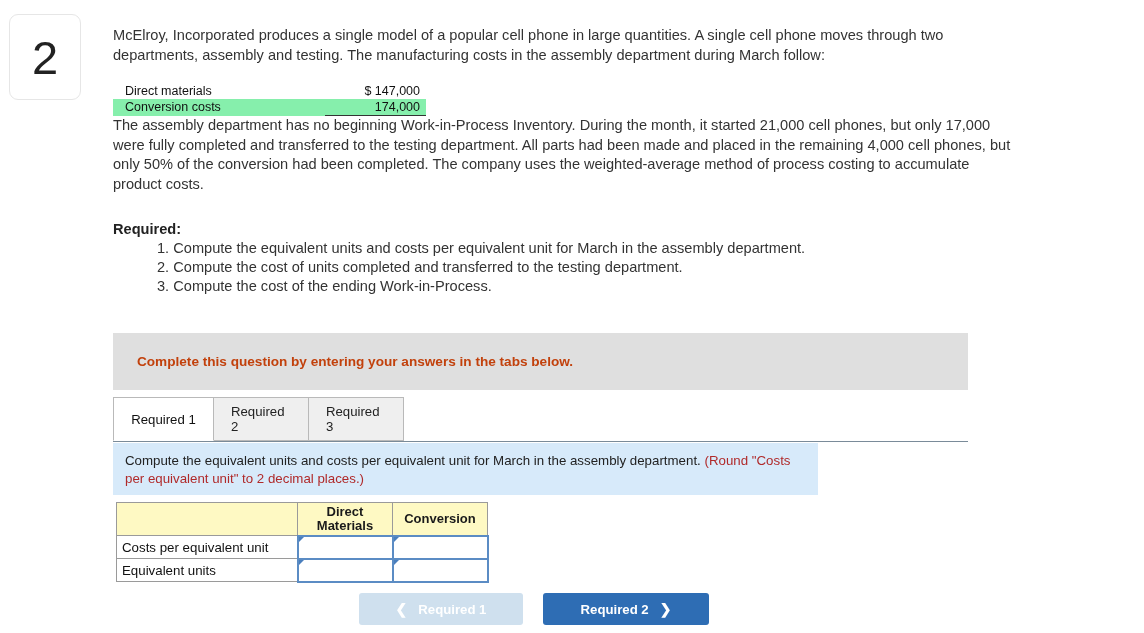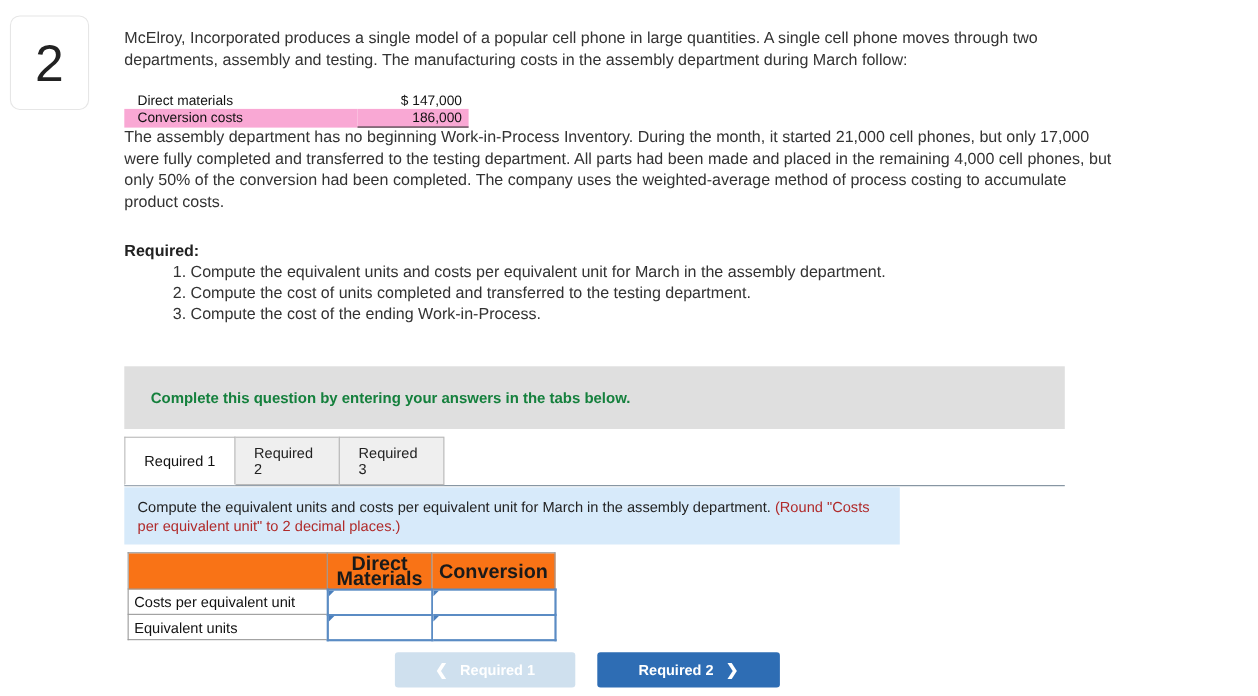--- a/index.html
+++ b/index.html
@@ -68,21 +68,21 @@
   }
   #cost-table td.lbl {
     width: 200px;
     padding-left: 12px;
   }
   #cost-table td.amt {
     text-align: right;
     width: 95px;
     padding-right: 6px;
   }
-  #cost-table tr.shade { background: #f9a8d4; }
+  #cost-table tr.shade { background: #86efac; }
   #cost-table tr.shade td.amt { border-bottom: 1px solid #333; }
   #cost-table td.amt.dbl {
     border-bottom: 3px double #333;
   }
 
   .spacer-para { }
 
   
   #required-block { margin-top: 26px; }
   #required-block .req-head {
@@ -107,21 +107,21 @@
     height: 57px;
     background: #dfdfdf;
     box-sizing: border-box;
     display: flex;
     align-items: center;
     padding-left: 24px;
   }
   #grey-banner .txt {
     font-size: 13.6px;
     font-weight: bold;
-    color: #15803d;
+    color: #c2410c;
   }
 
   
   #tabstrip {
     position: absolute;
     left: 113px;
     top: 397px;
     width: 855px;
     height: 45px;
     border-bottom: 1px solid #7a8b99;
@@ -173,24 +173,24 @@
     top: 502px;
     border-collapse: collapse;
     font-size: 13.3px;
     color: #111;
   }
   #answer-table th, #answer-table td {
     border: 1px solid #9a9a9a;
     box-sizing: border-box;
   }
   #answer-table th {
-    background: #f97316;
+    background: #fef9c3;
     color: #1a1a1a;
     font-weight: bold;
-    font-size: 18px;
+    font-size: 13px;
     text-align: center;
     height: 33px;
     line-height: 14px;
     padding: 0 6px;
   }
   #answer-table th.corner {
     width: 181px;
   }
   #answer-table th.hcol { width: 95px; }
   #answer-table td.rowlbl {
@@ -262,21 +262,21 @@
   <p class="para">McElroy, Incorporated produces a single model of a popular cell phone in large quantities. A single cell phone moves through two departments, assembly and testing. The manufacturing costs in the assembly department during March follow:</p>
 
   <table id="cost-table">
     <tbody>
       <tr>
         <td class="lbl">Direct materials</td>
         <td class="amt">$ 147,000</td>
       </tr>
       <tr class="shade">
         <td class="lbl">Conversion costs</td>
-        <td class="amt">186,000</td>
+        <td class="amt">174,000</td>
       </tr>
     </tbody>
   </table>
 
   <p class="para spacer-para">The assembly department has no beginning Work-in-Process Inventory. During the month, it started 21,000 cell phones, but only 17,000 were fully completed and transferred to the testing department. All parts had been made and placed in the remaining 4,000 cell phones, but only 50% of the conversion had been completed. The company uses the weighted-average method of process costing to accumulate product costs.</p>
 
   <div id="required-block">
     <div class="req-head">Required:</div>
     <div class="req-item">1. Compute the equivalent units and costs per equivalent unit for March in the assembly department.</div>
     <div class="req-item">2. Compute the cost of units completed and transferred to the testing department.</div>

